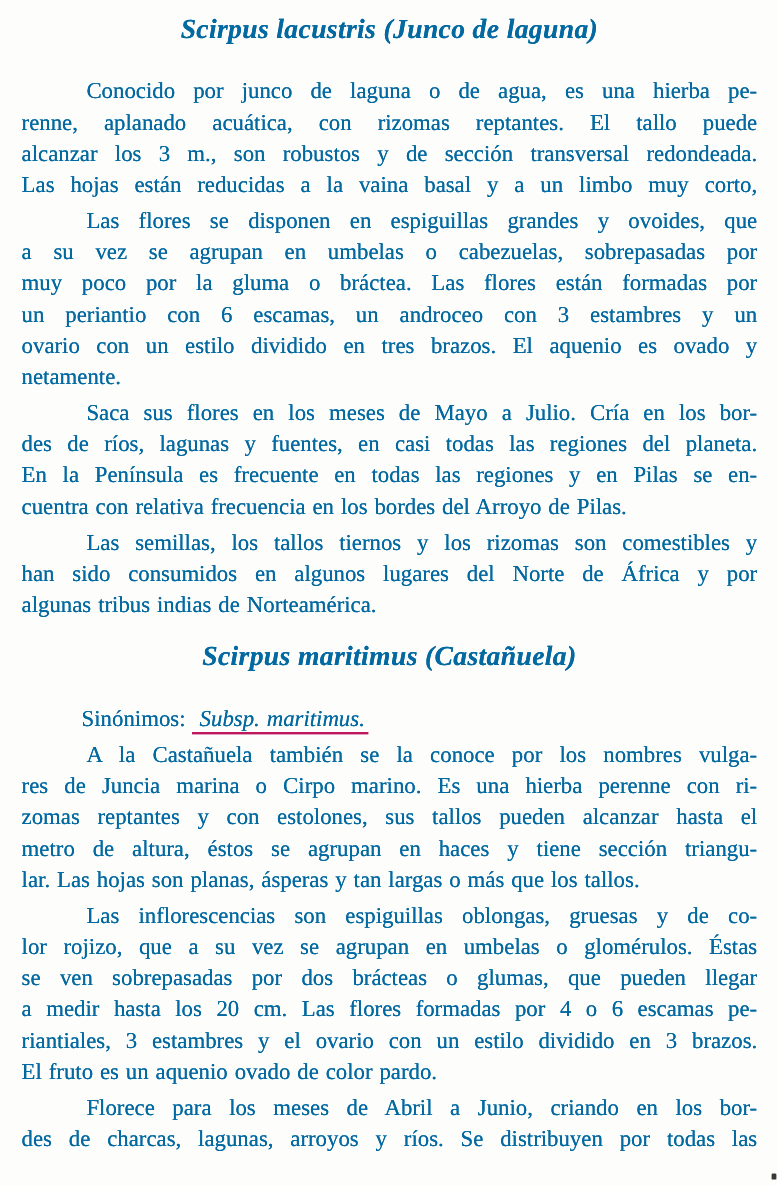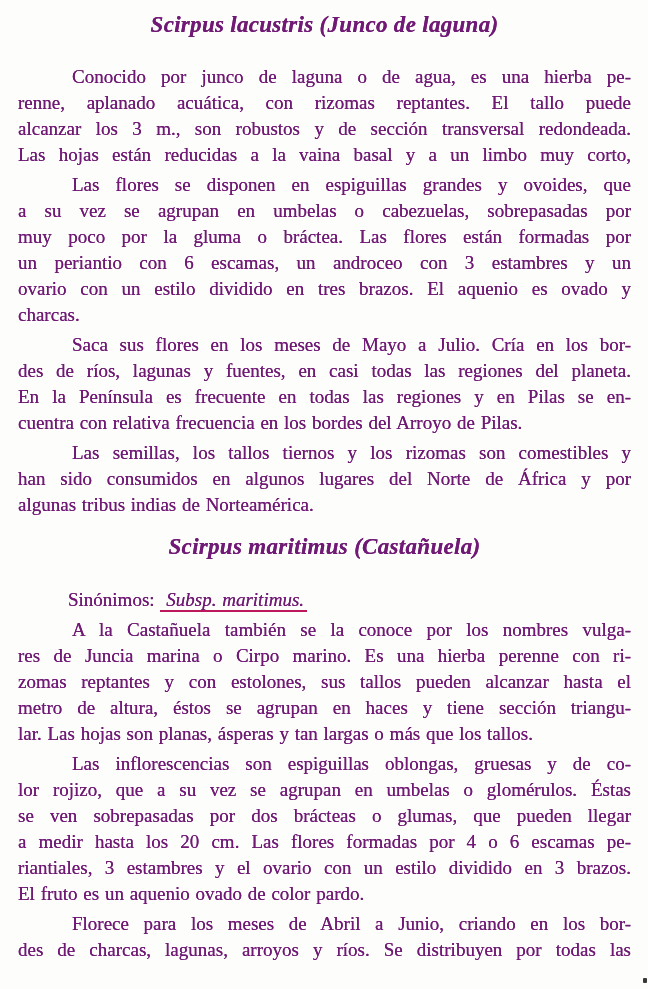--- a/index.html
+++ b/index.html
@@ -7,21 +7,21 @@
     padding: 0;
     background: #ffffff;
   }
   .page {
     position: relative;
     width: 648px;
     height: 989px;
     box-sizing: border-box;
     padding: 10px 13px 0 14px;
     background: #fdfdfc;
-    color: #701a75;
+    color: #0369a1;
     font-family: "Liberation Serif", "DejaVu Serif", serif;
     overflow: hidden;
   }
   .title {
     text-align: center;
     font-size: 23px;
     line-height: 30px;
     font-weight: bold;
     font-style: italic;
     letter-spacing: 0.3px;
@@ -80,21 +80,21 @@
           <div data-name="text-line" class="line">renne, aplanado acuática, con rizomas reptantes. El tallo puede</div>
           <div data-name="text-line" class="line">alcanzar los 3 m., son robustos y de sección transversal redondeada.</div>
           <div data-name="text-line" class="line">Las hojas están reducidas a la vaina basal y a un limbo muy corto,</div>
         </div>
         <div data-name="paragraph" class="paragraph">
           <div data-name="text-line" class="line first">Las flores se disponen en espiguillas grandes y ovoides, que</div>
           <div data-name="text-line" class="line">a su vez se agrupan en umbelas o cabezuelas, sobrepasadas por</div>
           <div data-name="text-line" class="line">muy poco por la gluma o bráctea. Las flores están formadas por</div>
           <div data-name="text-line" class="line">un periantio con 6 escamas, un androceo con 3 estambres y un</div>
           <div data-name="text-line" class="line">ovario con un estilo dividido en tres brazos. El aquenio es ovado y</div>
-          <div data-name="text-line" class="line plain">charcas.</div>
+          <div data-name="text-line" class="line plain">netamente.</div>
         </div>
         <div data-name="paragraph" class="paragraph">
           <div data-name="text-line" class="line first">Saca sus flores en los meses de Mayo a Julio. Cría en los bor-</div>
           <div data-name="text-line" class="line">des de ríos, lagunas y fuentes, en casi todas las regiones del planeta.</div>
           <div data-name="text-line" class="line">En la Península es frecuente en todas las regiones y en Pilas se en-</div>
           <div data-name="text-line" class="line plain">cuentra con relativa frecuencia en los bordes del Arroyo de Pilas.</div>
         </div>
         <div data-name="paragraph" class="paragraph">
           <div data-name="text-line" class="line first">Las semillas, los tallos tiernos y los rizomas son comestibles y</div>
           <div data-name="text-line" class="line">han sido consumidos en algunos lugares del Norte de África y por</div>

